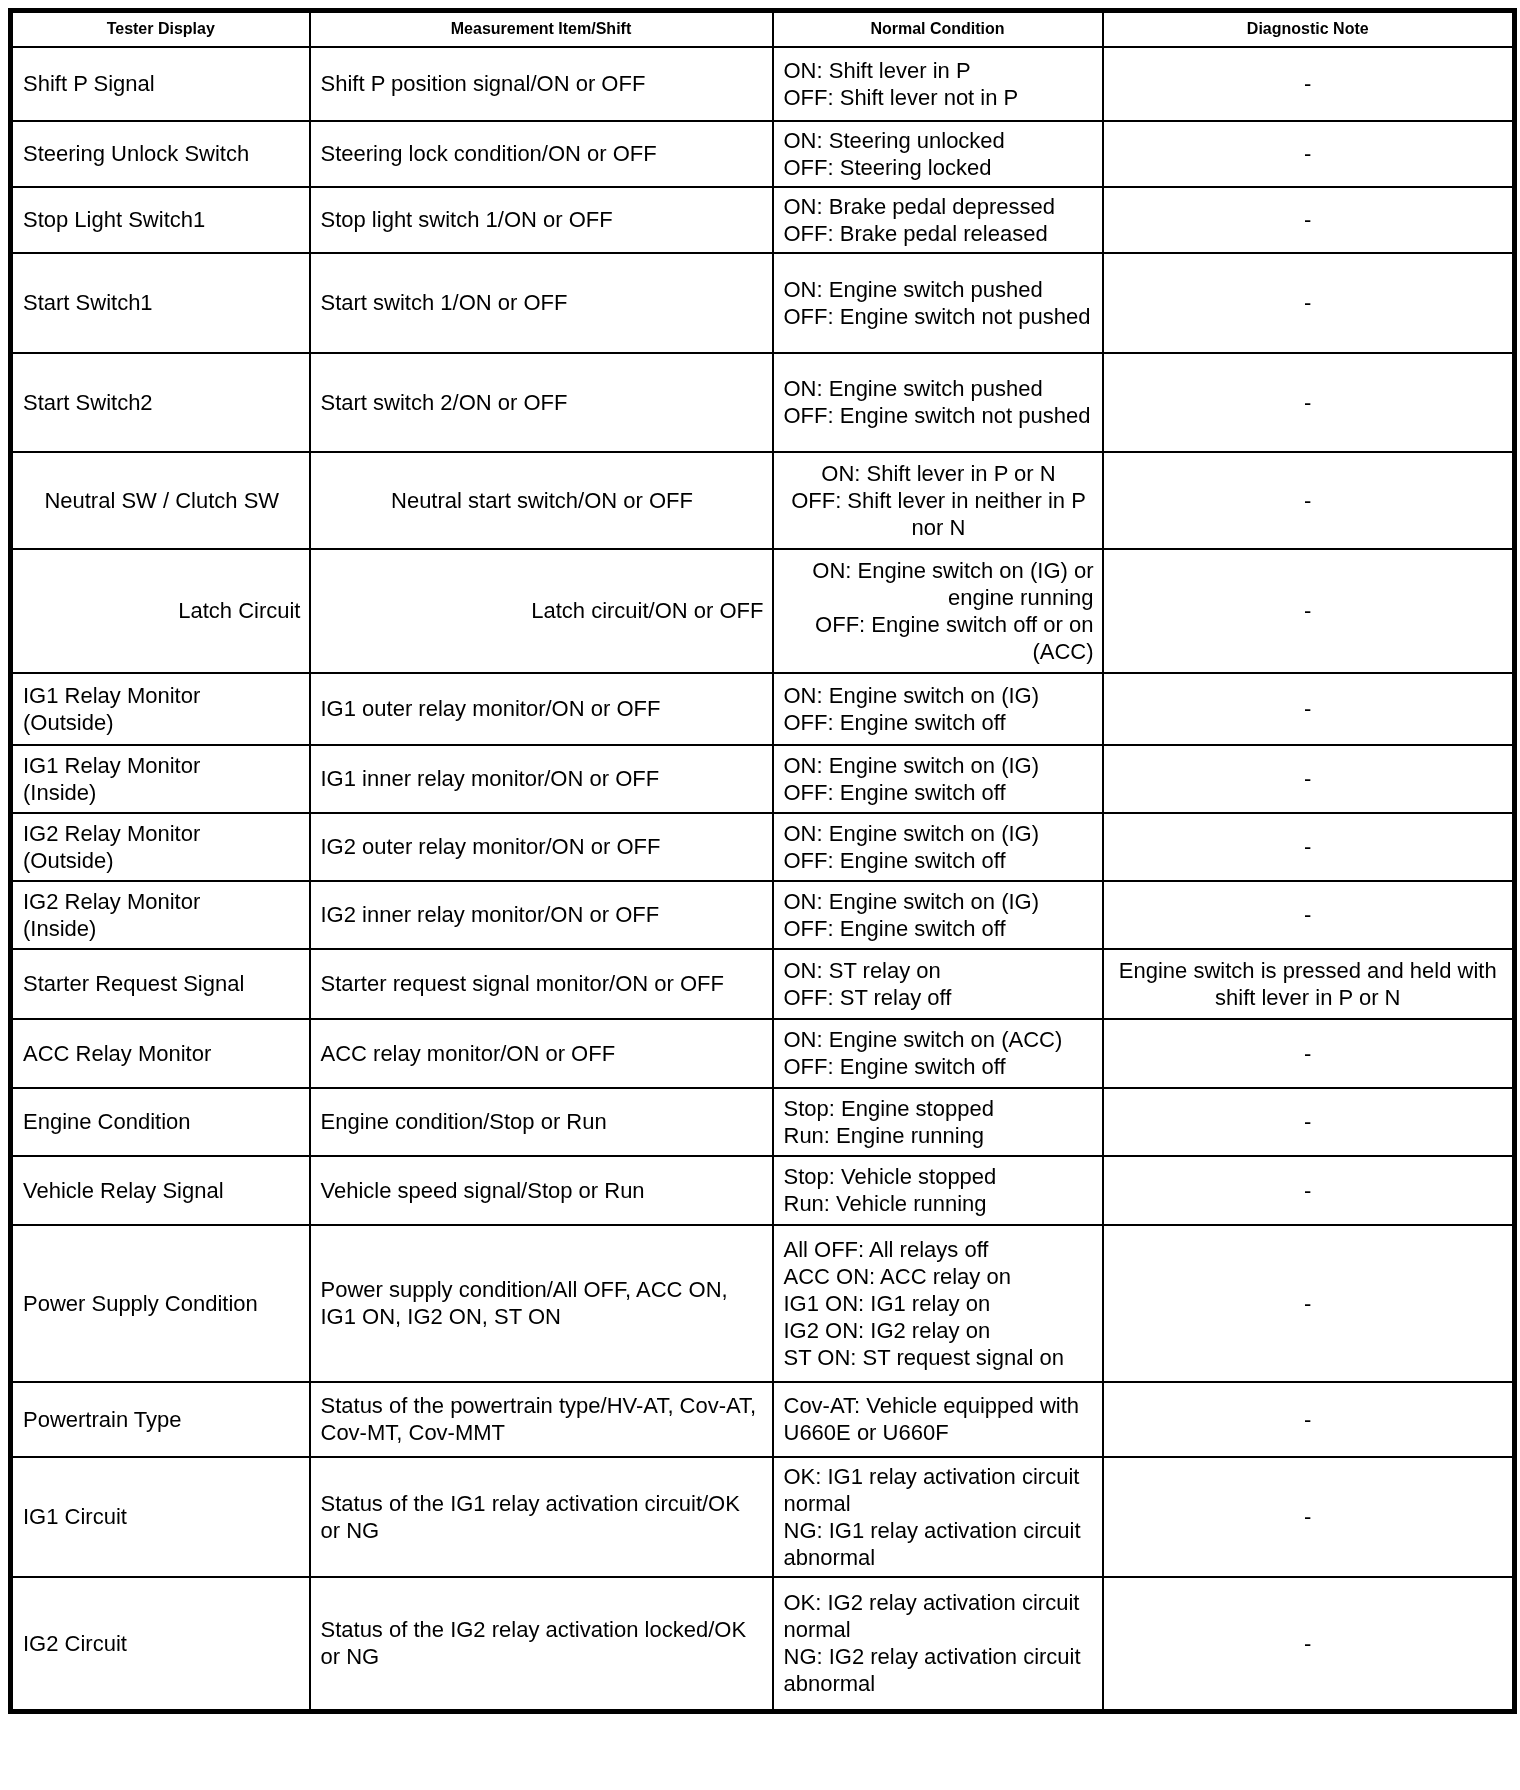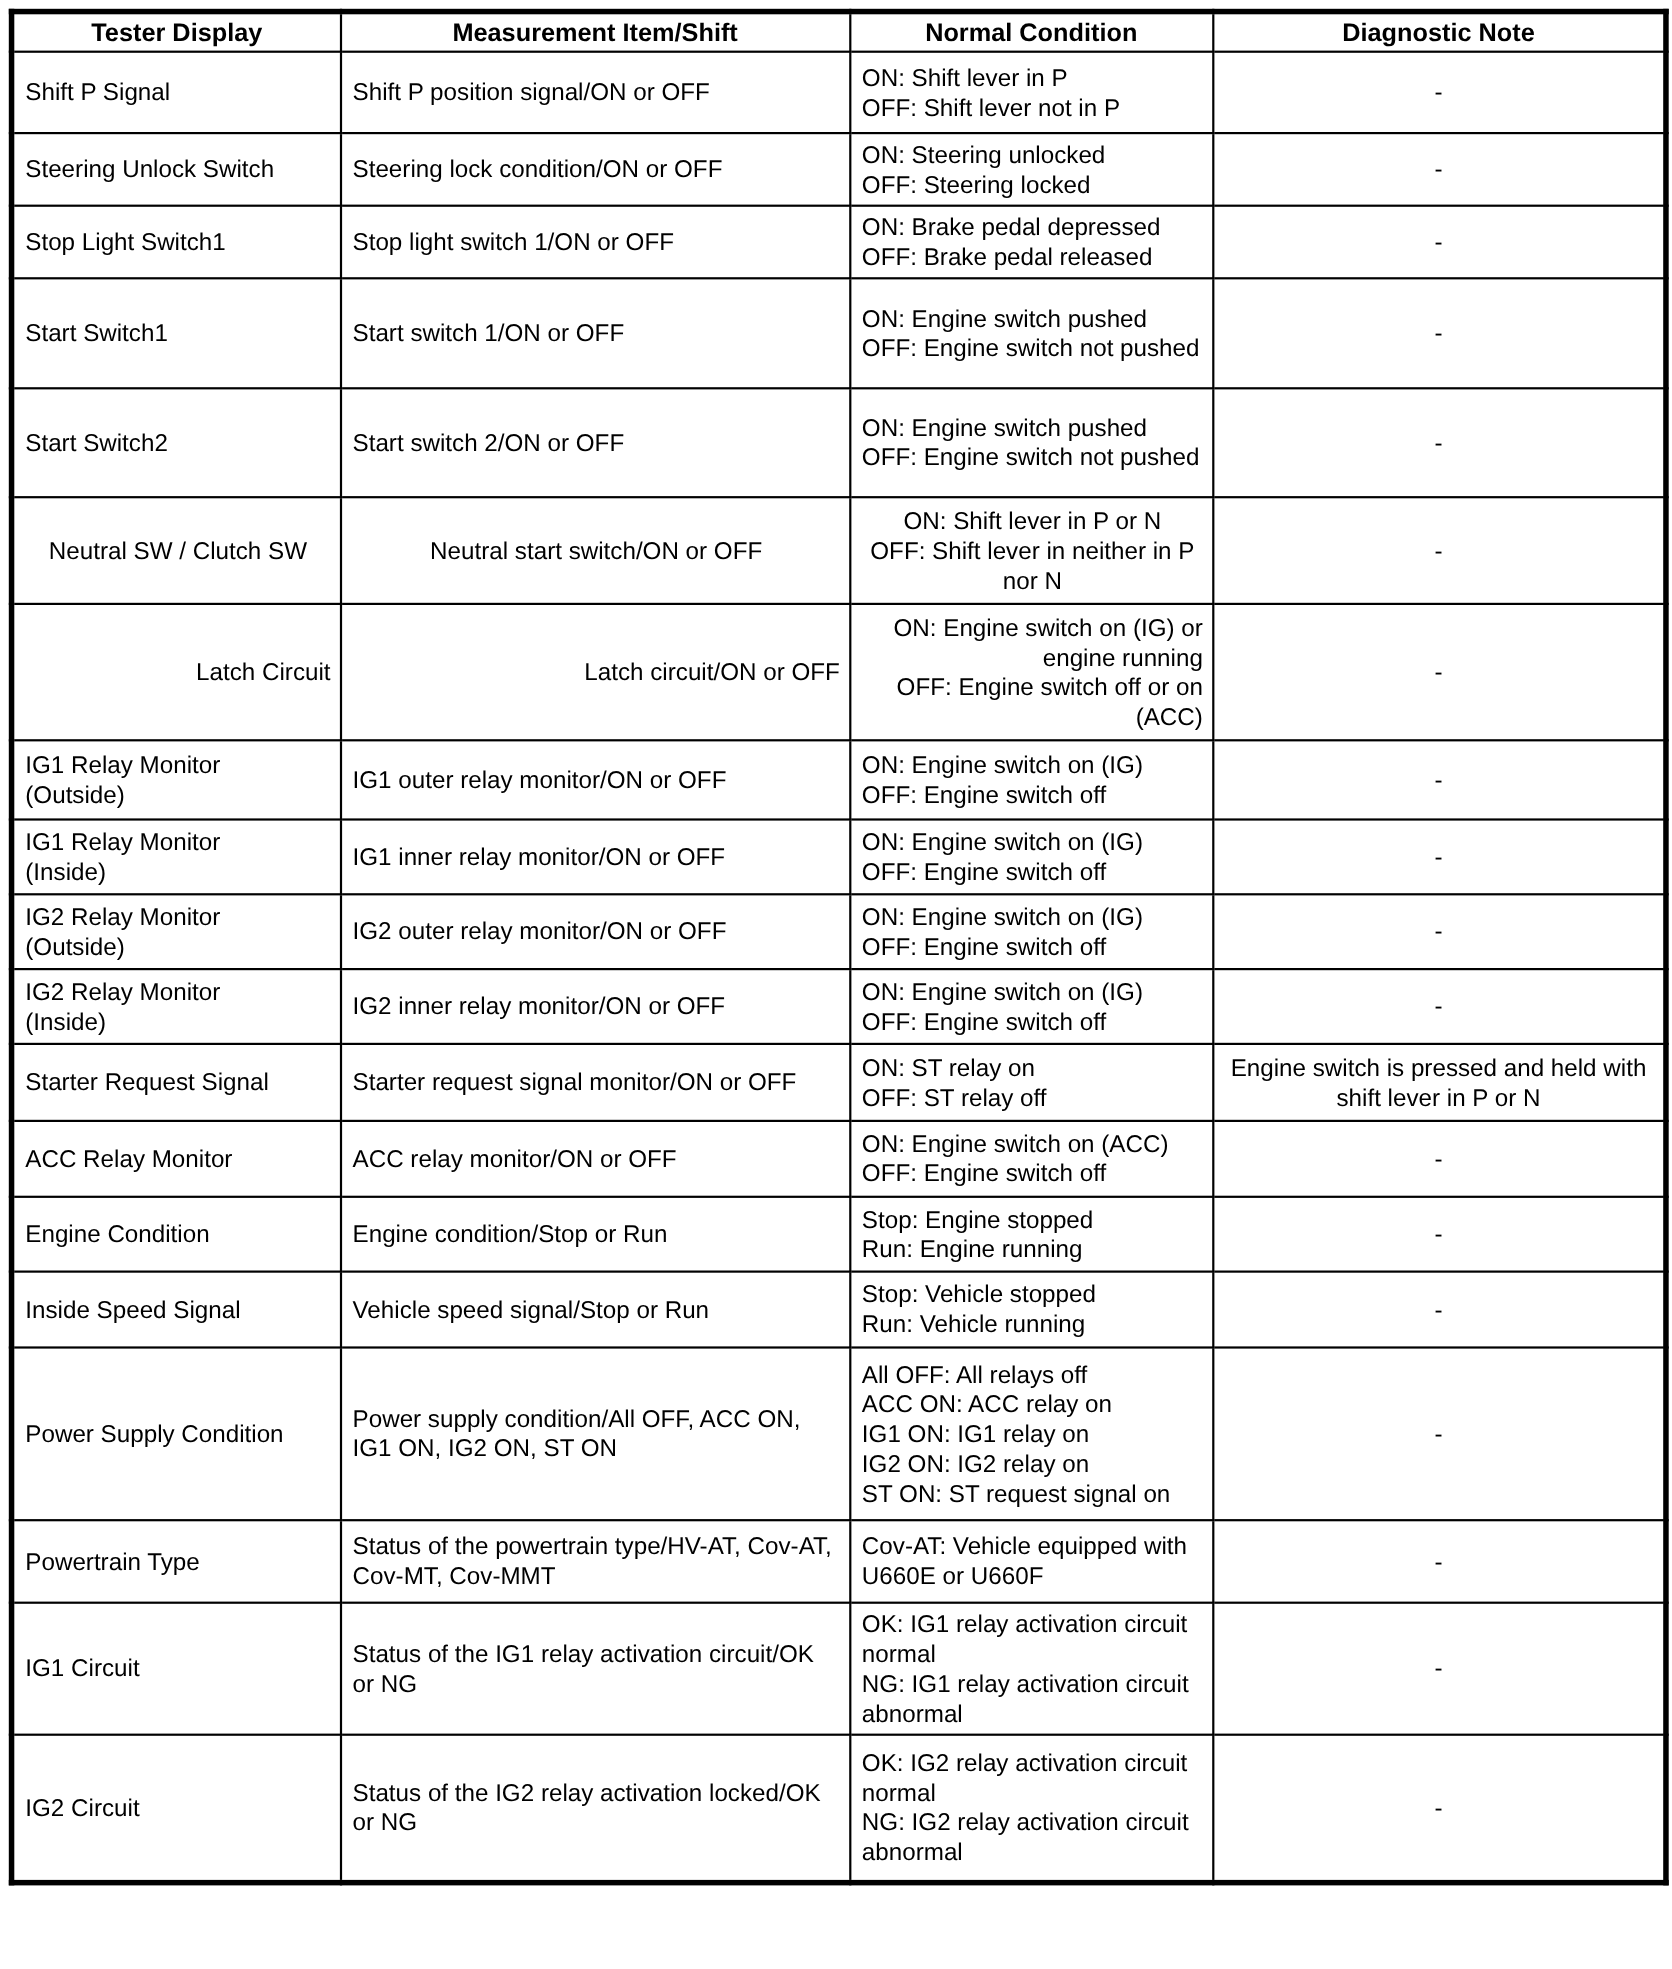--- a/index.html
+++ b/index.html
@@ -24,21 +24,21 @@
     border: 5px solid #000;
   }
   table.diag th,
   table.diag td {
     border: 2px solid #000;
     vertical-align: middle;
     white-space: pre-line;
     overflow: hidden;
   }
   table.diag th {
-    font-size: 23px;
+    font-size: 16px;
     font-weight: bold;
     text-align: center;
     height: 36px;
     padding: 2px 6px;
     line-height: 1.15;
   }
   table.diag td {
     font-size: 22px;
     line-height: 27px;
     padding: 5px 8px 5px 10px;
@@ -185,21 +185,21 @@
     <td class="col-note">-</td>
   </tr>
         <tr>
     <td class="col-display">Engine Condition</td>
     <td class="col-measurement">Engine condition/Stop or Run</td>
     <td class="col-condition">Stop: Engine stopped
 Run: Engine running</td>
     <td class="col-note">-</td>
   </tr>
         <tr>
-    <td class="col-display">Inside Speed Signal</td>
+    <td class="col-display">Vehicle Relay Signal</td>
     <td class="col-measurement">Vehicle speed signal/Stop or Run</td>
     <td class="col-condition">Stop: Vehicle stopped
 Run: Vehicle running</td>
     <td class="col-note">-</td>
   </tr>
         <tr>
     <td class="col-display">Power Supply Condition</td>
     <td class="col-measurement">Power supply condition/All OFF, ACC ON, IG1 ON, IG2 ON, ST ON</td>
     <td class="col-condition">All OFF: All relays off
 ACC ON: ACC relay on

